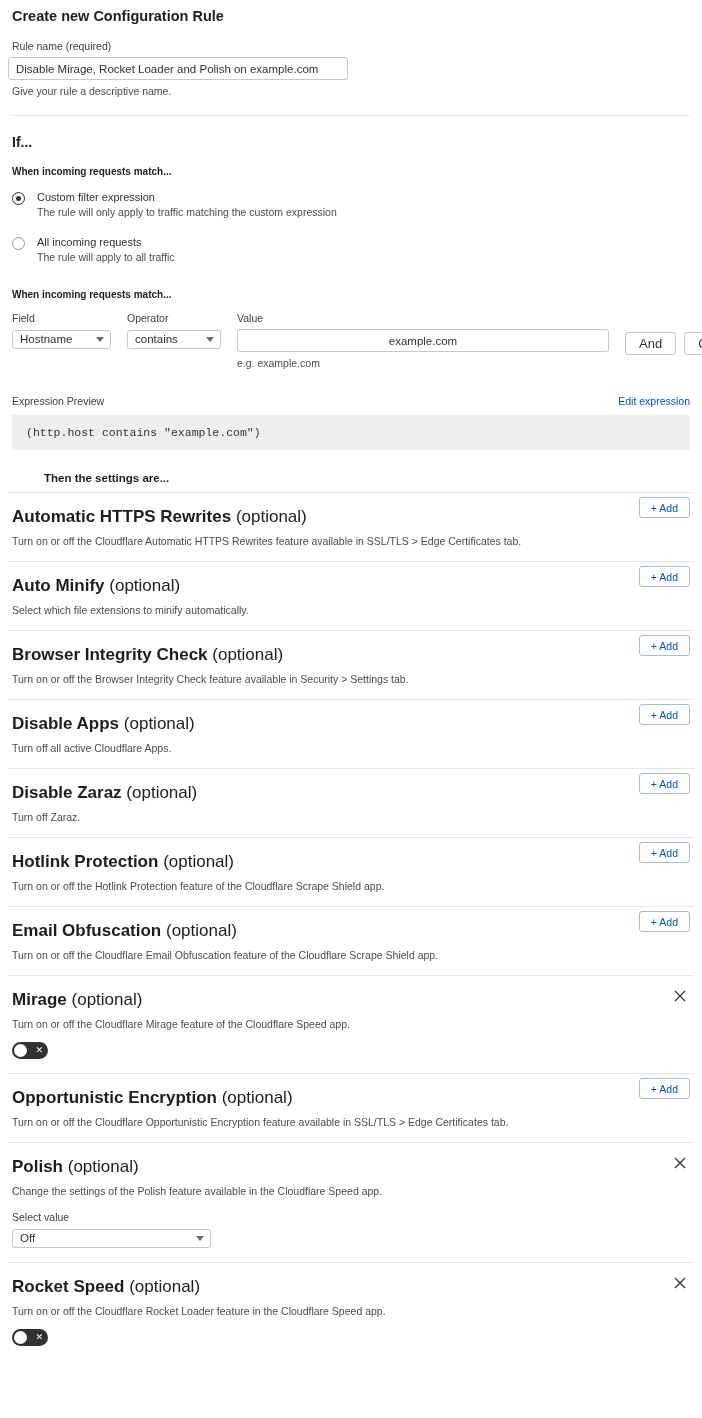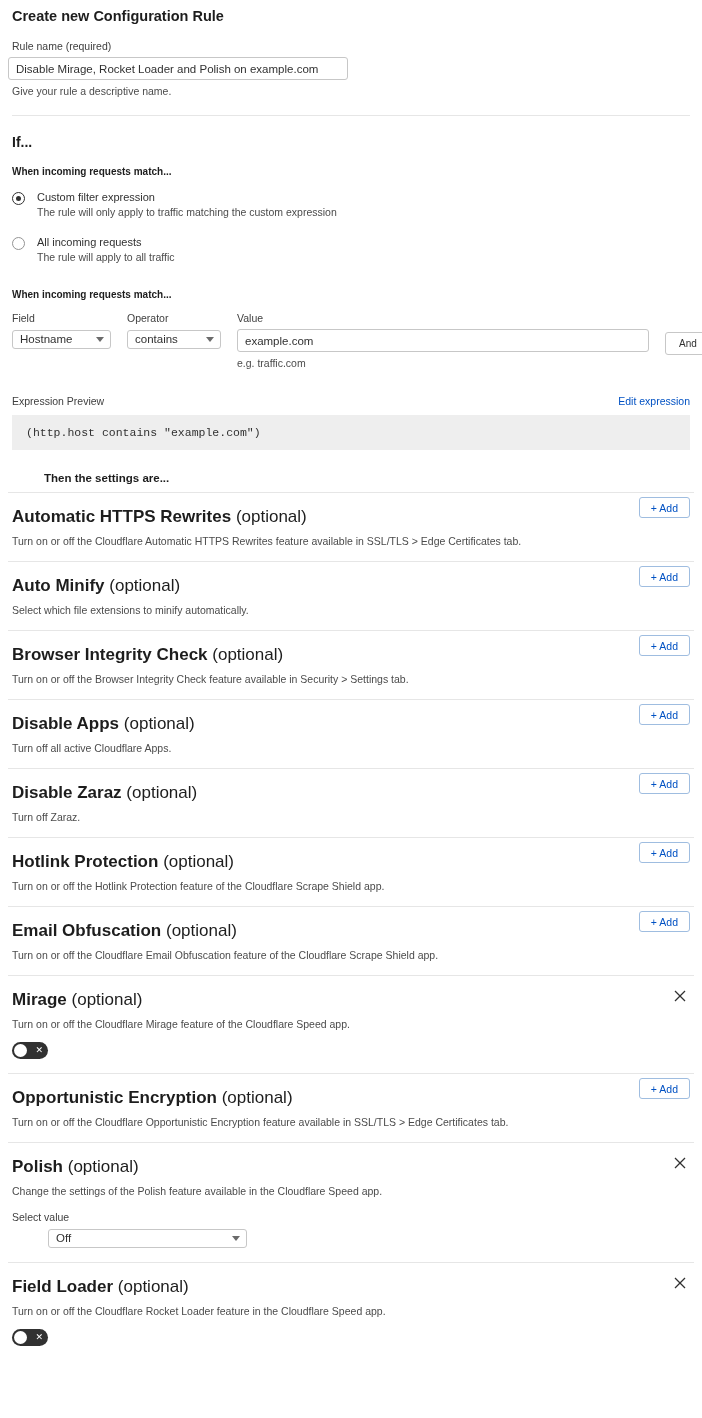--- a/index.html
+++ b/index.html
@@ -131,29 +131,30 @@
     position: absolute;
     right: 7px;
     top: 50%;
     margin-top: -2px;
     width: 0; height: 0;
     border-left: 4px solid transparent;
     border-right: 4px solid transparent;
     border-top: 5px solid #6b6b6b;
   }
   .value-input {
-    width: 412px;
+    width: 372px;
     border: 1px solid #6aa3d5;
     background: #eef5fc;
+    text-align: center;
   }
   .and-or-btn {
     border: 1px solid #c7c7c7;
     border-radius: 3px;
     background: #fff;
-    font-size: 10px;
+    font-size: 13px;
     color: #313131;
     height: 23px;
     padding: 0 13px;
     display: inline-flex;
     align-items: center;
     justify-content: center;
     cursor: pointer;
   }
   .expr-head {
     display: flex;
@@ -251,21 +252,21 @@
     color: #fff;
     font-size: 9px;
     line-height: 13px;
   }
   .select-value-label {
     font-size: 10.5px;
     color: #404040;
     margin-top: 14px;
     margin-bottom: 5px;
   }
-  .polish-select { width: 199px; margin-left: 36px; }
+  .polish-select { width: 199px; }
 </style>
 </head>
 <body>
 
 <div class="page">
 
   <div class="title">Create new Configuration Rule</div>
 
   <div>
     <div class="label-small">Rule name (required)</div>
@@ -314,21 +315,21 @@
         <div class="select-box">contains</div>
         <span class="caret"></span>
       </div>
     </div>
 
     <div style="width:14px;"></div>
 
     <div>
       <div class="col-label">Value</div>
       <input class="text-input value-input" type="text" value="example.com" style="">
-      <div class="hint" style="padding-left:0;">e.g. traffic.com</div>
+      <div class="hint" style="padding-left:0;">e.g. example.com</div>
     </div>
 
     <div style="width:7px;"></div>
 
     <div style="padding-top:20px; display:flex; gap:8px;">
       <div class="and-or-btn">And</div>
       <div class="and-or-btn">Or</div>
     </div>
   </div>
 
@@ -414,21 +415,21 @@
         </svg>
     </div>
     <div class="select-value-label">Select value</div>
     <div class="select-wrap polish-select">
       <div class="select-box">Off</div>
       <span class="caret"></span>
     </div>
   </div>
 
   <div class="setting">
-    <div class="setting-title"><span>Field Loader</span> <span class="opt">(optional)</span></div>
+    <div class="setting-title"><span>Rocket Speed</span> <span class="opt">(optional)</span></div>
     <div class="setting-desc">Turn on or off the Cloudflare Rocket Loader feature in the Cloudflare Speed app.</div>
     <div class="close-x">
       <svg width="16" height="16" viewBox="0 0 16 16">
           <line x1="3" y1="3" x2="13" y2="13" stroke="#313131" stroke-width="1.3"></line>
           <line x1="13" y1="3" x2="3" y2="13" stroke="#313131" stroke-width="1.3"></line>
         </svg>
     </div>
     <div class="toggle">
       <span class="knob"></span>
       <span class="xmark">✕</span>

